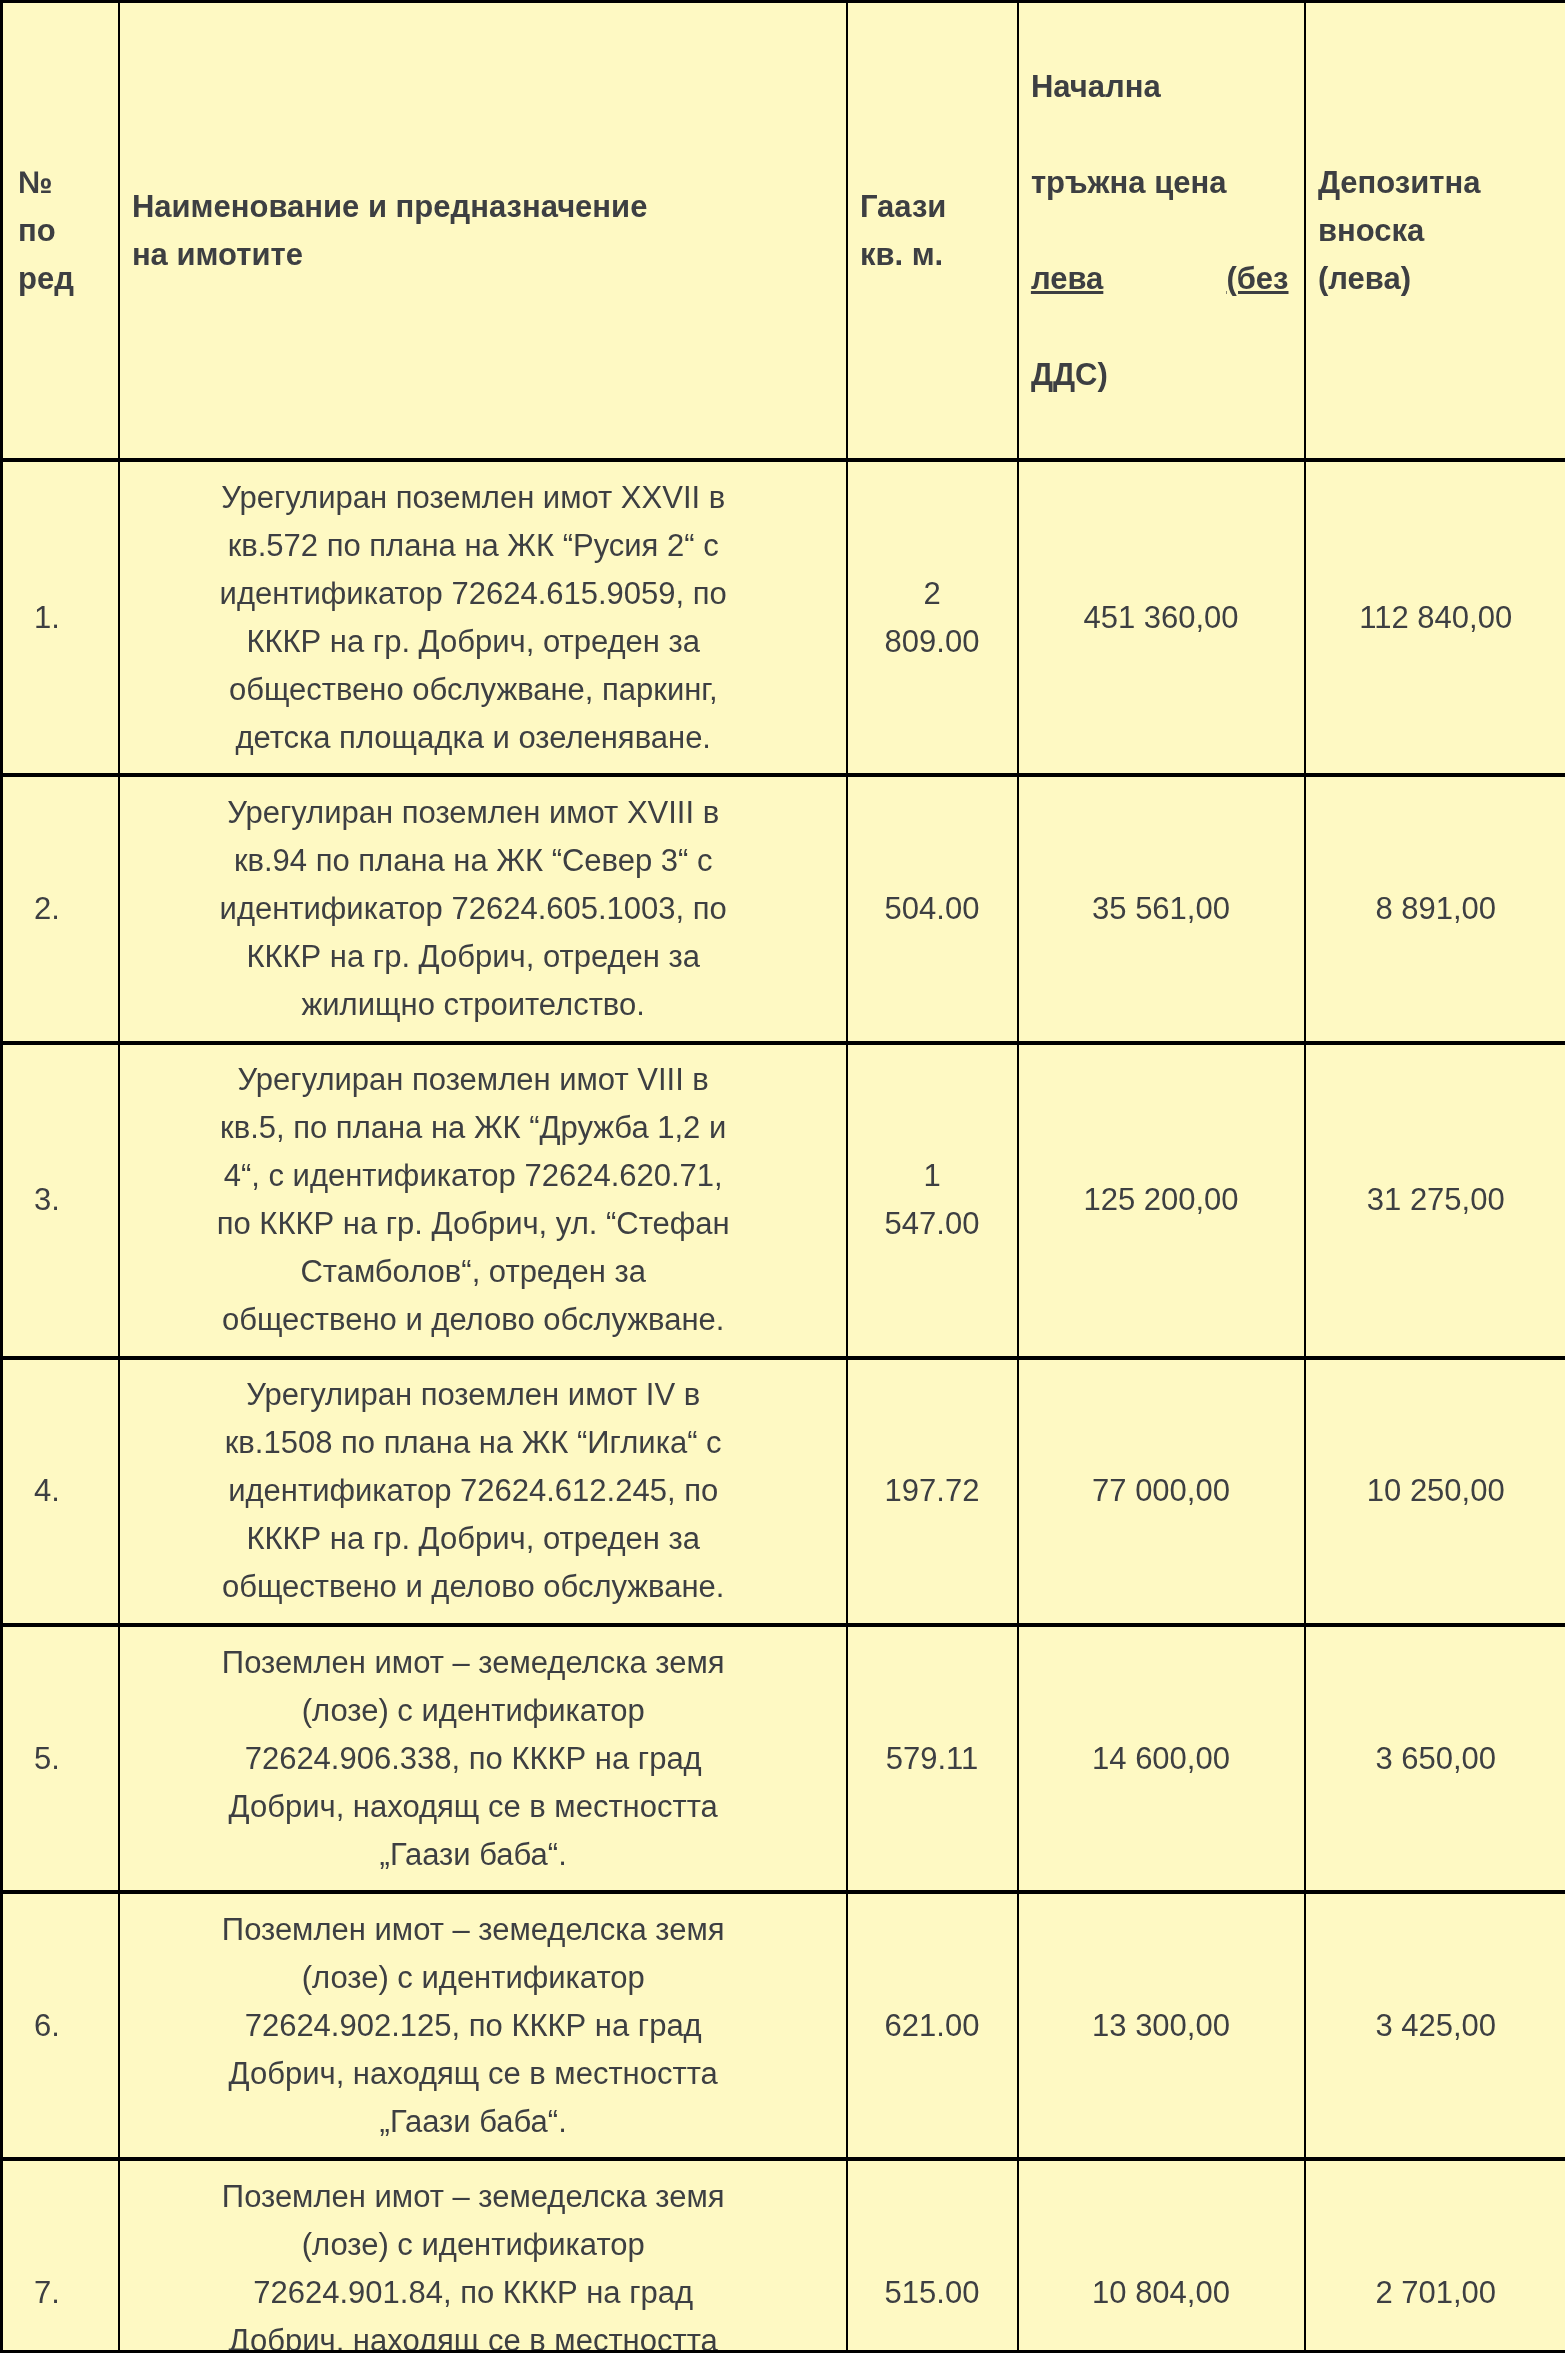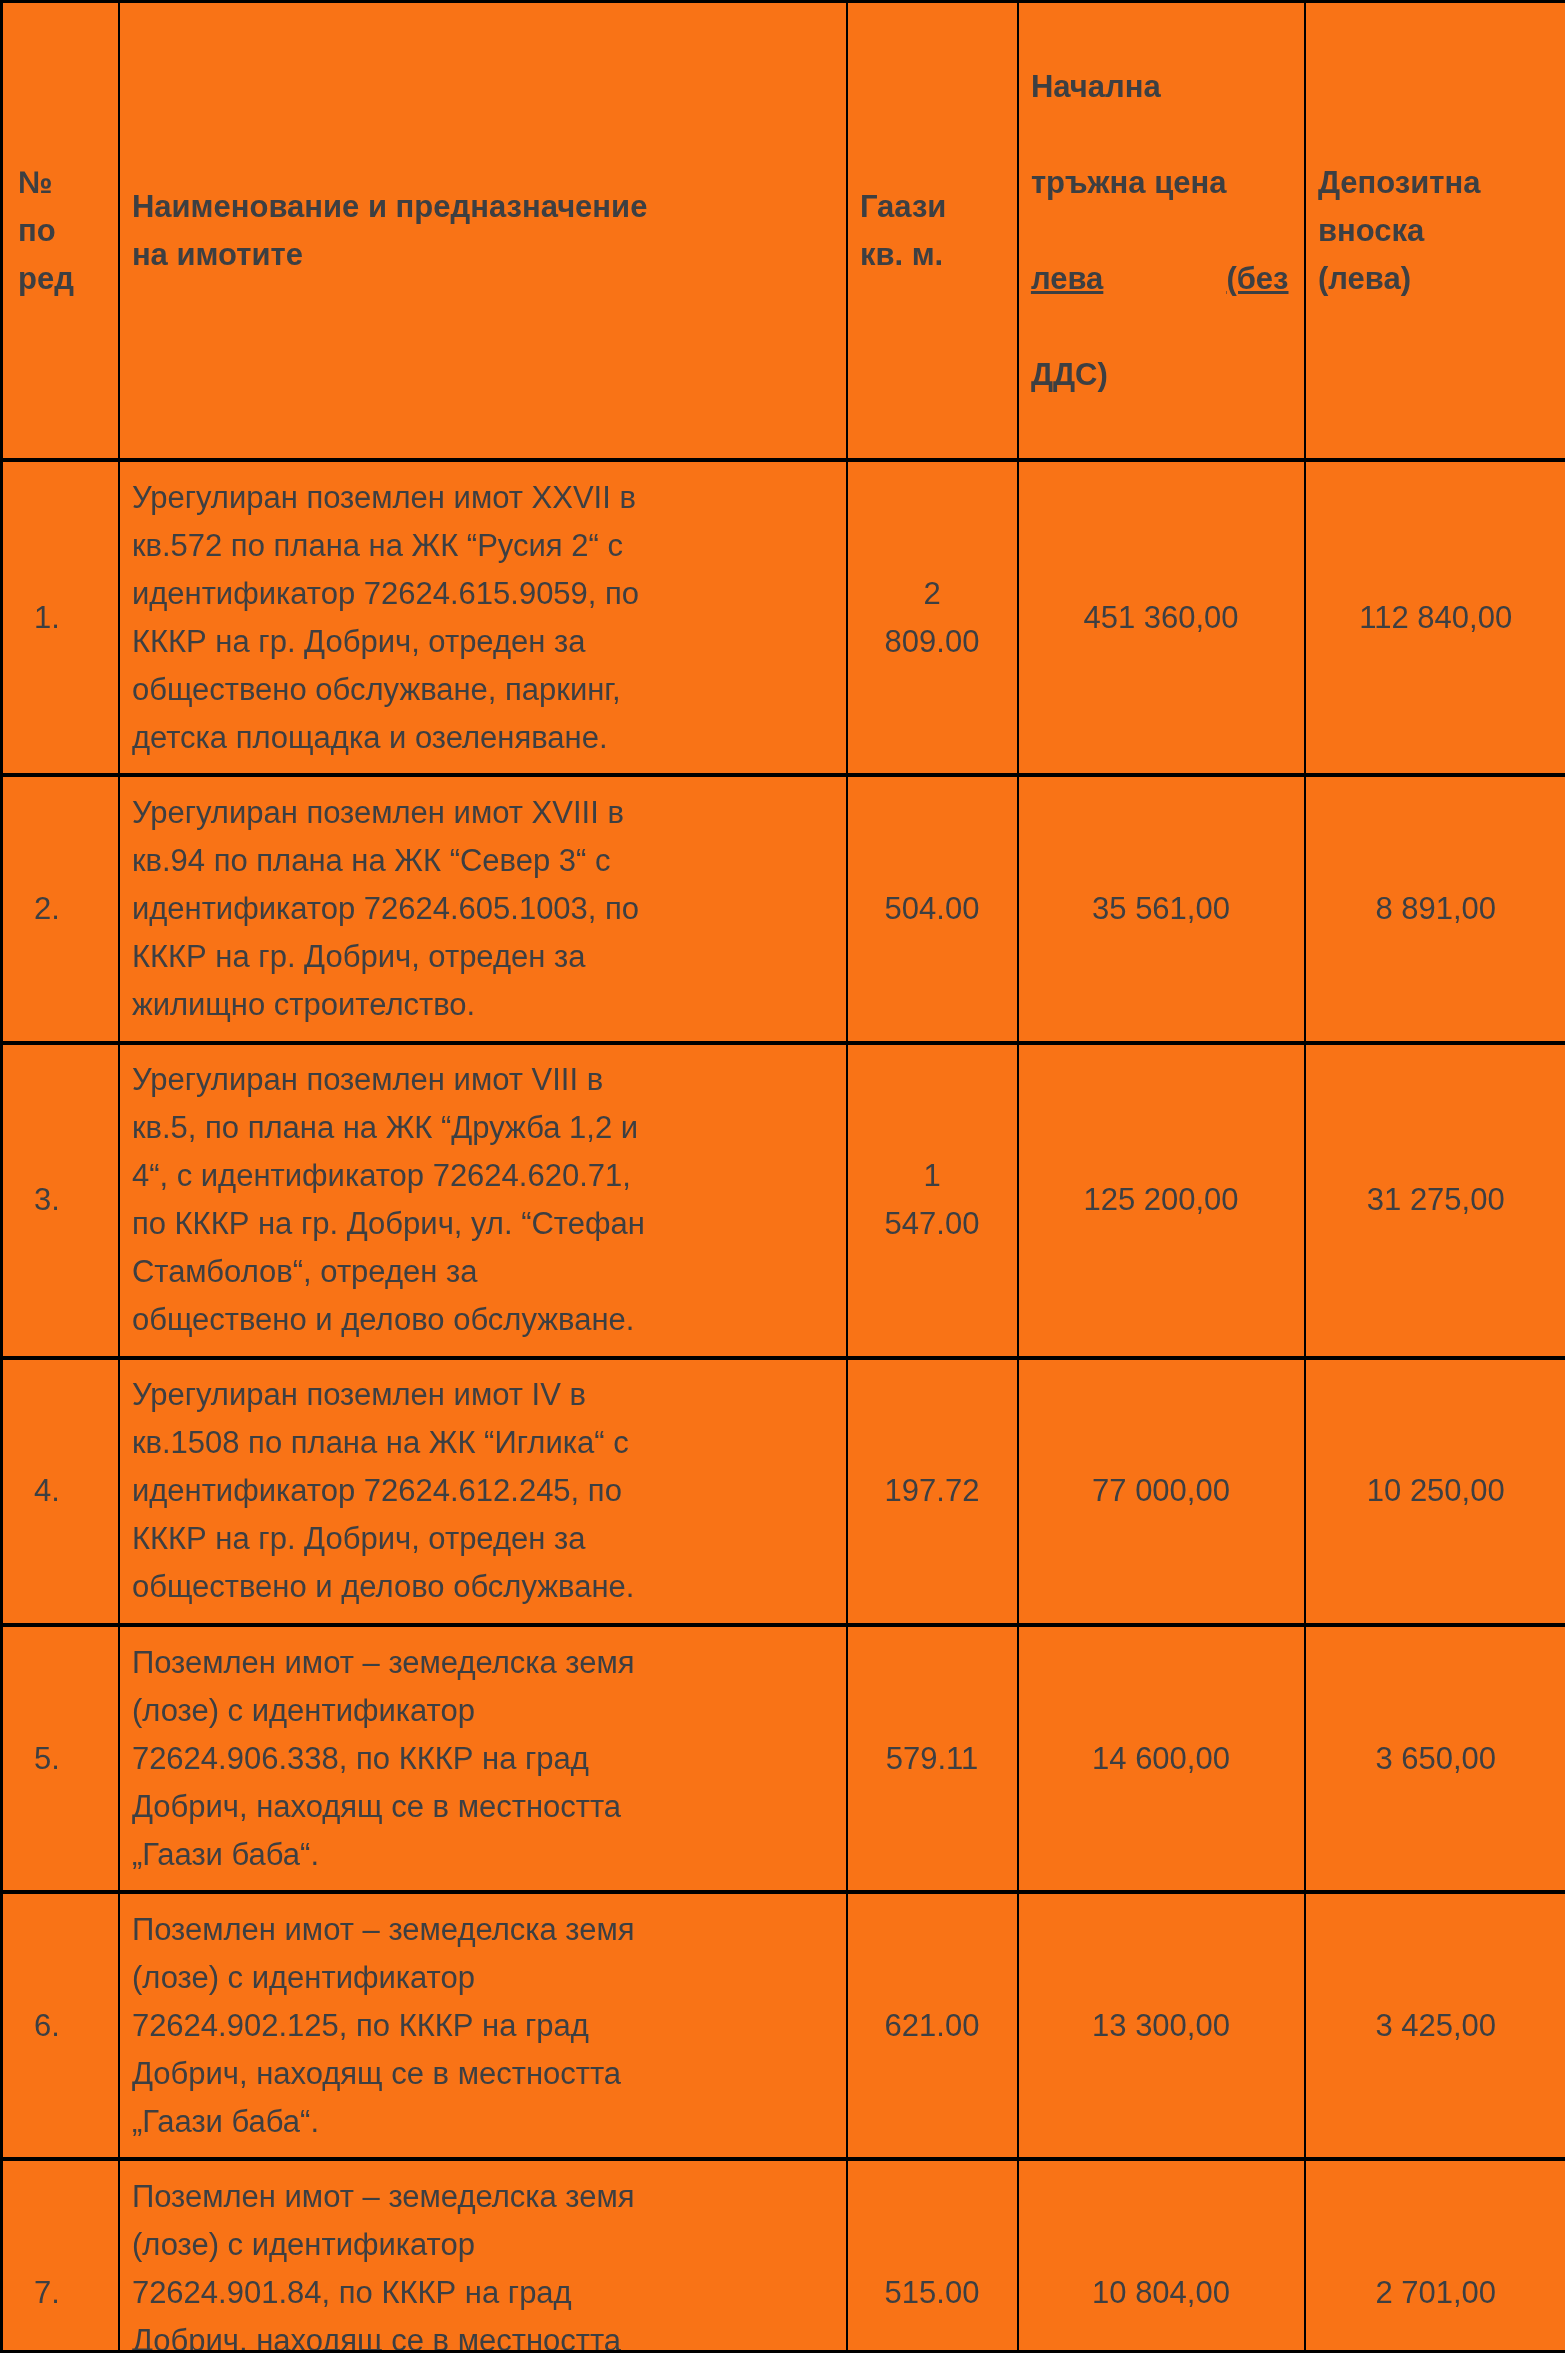--- a/index.html
+++ b/index.html
@@ -29,38 +29,38 @@
 
   th, td {
     border-left: 2.5px solid #000000;
     border-right: 2.5px solid #000000;
     border-top: 4.1px solid #000000;
     border-bottom: 4.1px solid #000000;
     vertical-align: middle;
     color: #3d3f42;
     font-size: 31px;
     line-height: 48px;
-    background: #f97316;
+    background: #fef9c3;
   }
   thead th {
     font-weight: bold;
     text-align: left;
     padding: 11.6px 15px 11.6px 12.4px;
     white-space: pre-line;
     border-top-width: 3.3px;
   }
   thead th.h-num { padding-left: 15px; }
   td { padding: 11.6px 6.6px; }
   td.cell-num {
     text-align: left;
     padding-left: 31px;
     white-space: pre-line;
   }
   td.cell-name {
-    text-align: left;
+    text-align: center;
     padding-left: 12.4px;
     padding-right: 31px;
     white-space: pre-line;
   }
   td.cell-area, td.cell-price, td.cell-deposit {
     text-align: center;
     white-space: pre-line;
   }
   .justify-line {
     display: flex;

